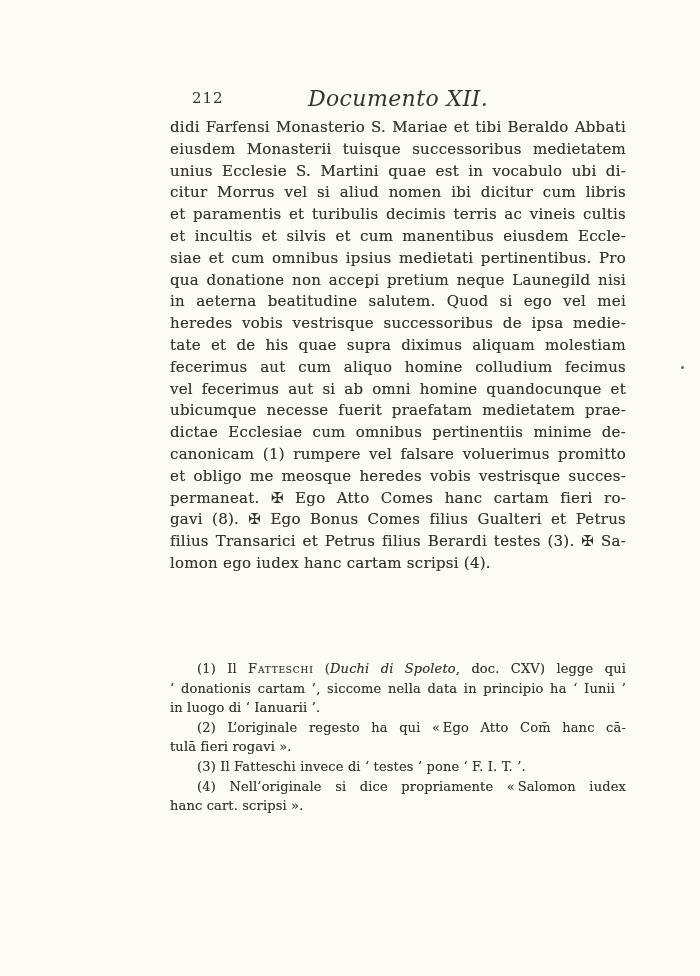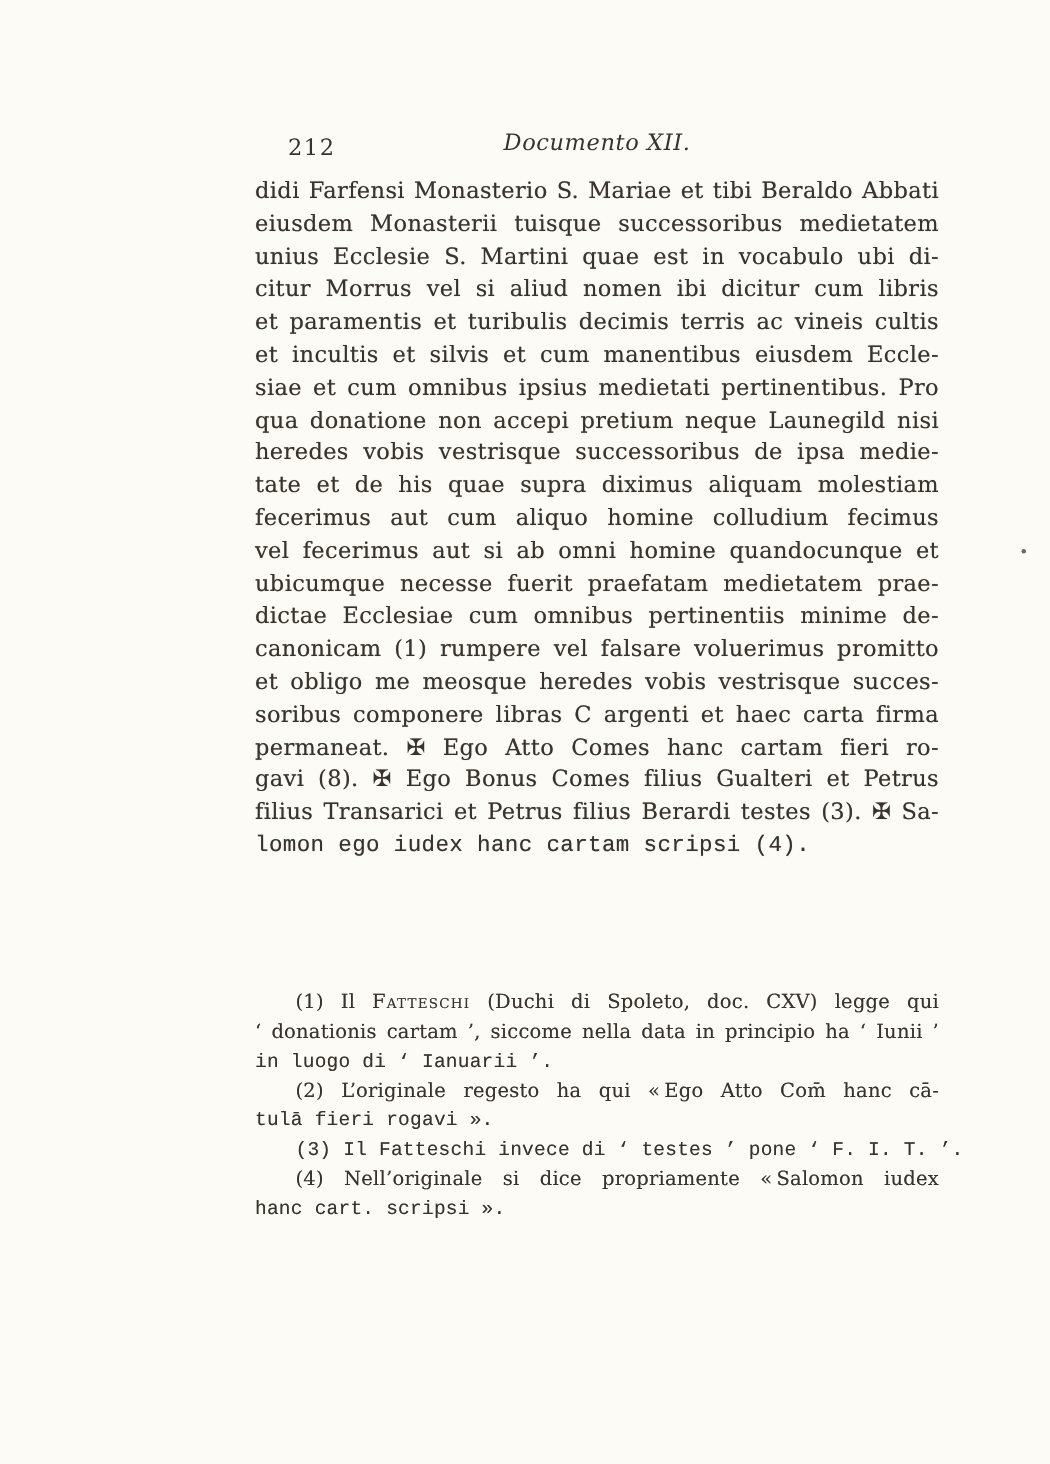--- a/index.html
+++ b/index.html
@@ -19,48 +19,48 @@
   }
   .header{
     position:absolute;left:170px;top:86px;width:456px;height:24px;
   }
   .pagenum{
     position:absolute;left:-2px;top:3px;
     font-size:15px;letter-spacing:1px;margin-left:24px;
   }
   .doctitle{
     display:block;text-align:center;
-    font-style:italic;font-size:15px;letter-spacing:0.4px;
+    font-style:italic;font-size:22px;letter-spacing:0.4px;
   }
   .body-text{
     position:absolute;left:170px;top:117px;width:456px;
     font-size:15px;line-height:21.8px;letter-spacing:0.25px;
     text-shadow:0 0 0.5px rgba(56,51,44,0.55);
   }
   .footnotes{
     position:absolute;left:170px;top:659px;width:456px;
     font-size:13px;line-height:19.6px;letter-spacing:0.15px;
     text-shadow:0 0 0.4px rgba(56,51,44,0.5);
   }
   .tline{
     white-space:nowrap;
     text-align:justify;
     text-align-last:justify;
   }
   .tline.left{
     text-align-last:left;
-    font-family:Liberation Mono, monospace;
   }
   .footnotes .indent{
     text-indent:27px;
   }
   .sc{
     font-variant:small-caps;letter-spacing:0.8px;
   }
   .it{
+    font-style:italic;
     margin-top:30px;
   }
   .speck{
     position:absolute;left:681px;top:366px;width:3px;height:3px;
     background:#6e675c;border-radius:50%;
   }
 </style>
 </head>
 <body>
 
@@ -73,29 +73,29 @@
 
   <div class="body-text">
       <div class="tline"><span>didi Farfensi Monasterio S. Mariae et tibi Beraldo Abbati</span></div>
       <div class="tline"><span>eiusdem Monasterii tuisque successoribus medietatem</span></div>
       <div class="tline"><span>unius Ecclesie S. Martini quae est in vocabulo ubi di-</span></div>
       <div class="tline"><span>citur Morrus vel si aliud nomen ibi dicitur cum libris</span></div>
       <div class="tline"><span>et paramentis et turibulis decimis terris ac vineis cultis</span></div>
       <div class="tline"><span>et incultis et silvis et cum manentibus eiusdem Eccle-</span></div>
       <div class="tline"><span>siae et cum omnibus ipsius medietati pertinentibus. Pro</span></div>
       <div class="tline"><span>qua donatione non accepi pretium neque Launegild nisi</span></div>
+      <div class="tline"><span>in aeterna beatitudine salutem. Quod si ego vel mei</span></div>
       <div class="tline"><span>heredes vobis vestrisque successoribus de ipsa medie-</span></div>
       <div class="tline"><span>tate et de his quae supra diximus aliquam molestiam</span></div>
       <div class="tline"><span>fecerimus aut cum aliquo homine colludium fecimus</span></div>
       <div class="tline"><span>vel fecerimus aut si ab omni homine quandocunque et</span></div>
       <div class="tline"><span>ubicumque necesse fuerit praefatam medietatem prae-</span></div>
       <div class="tline"><span>dictae Ecclesiae cum omnibus pertinentiis minime de-</span></div>
       <div class="tline"><span>canonicam (1) rumpere vel falsare voluerimus promitto</span></div>
       <div class="tline"><span>et obligo me meosque heredes vobis vestrisque succes-</span></div>
-      <div class="tline"><span>soribus componere libras C argenti et haec carta firma</span></div>
       <div class="tline"><span>permaneat. ✠ Ego Atto Comes hanc cartam fieri ro-</span></div>
       <div class="tline"><span>gavi (8). ✠ Ego Bonus Comes filius Gualteri et Petrus</span></div>
       <div class="tline"><span>filius Transarici et Petrus filius Berardi testes (3). ✠ Sa-</span></div>
       <div class="tline left"><span>lomon ego iudex hanc cartam scripsi (4).</span></div>
     </div>
 
   <div class="footnotes">
       <div class="tline indent"><span>(1) Il </span><span class="sc">Fatteschi</span><span> (</span><span class="it">Duchi di Spoleto</span><span>, doc. CXV) legge qui</span></div>
       <div class="tline"><span>‘ donationis cartam ’, siccome nella data in principio ha ‘ Iunii ’</span></div>
       <div class="tline left"><span>in luogo di ‘ Ianuarii ’.</span></div>

